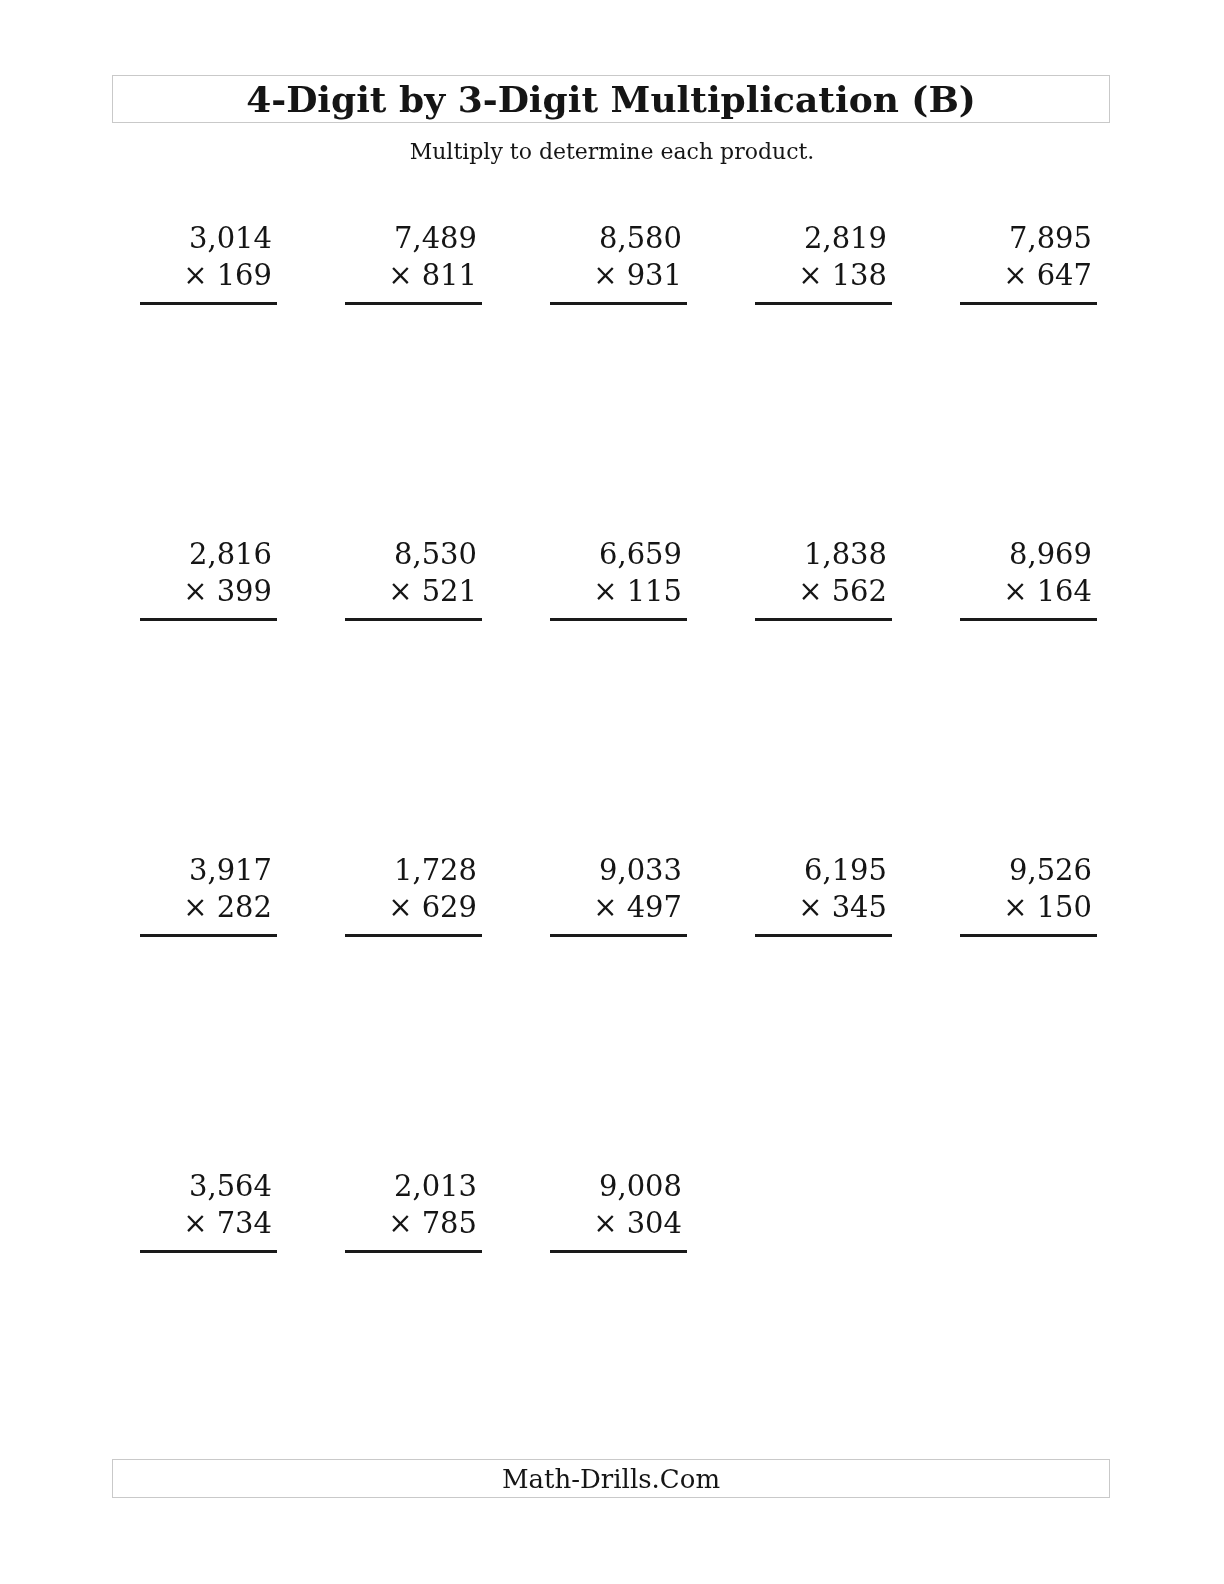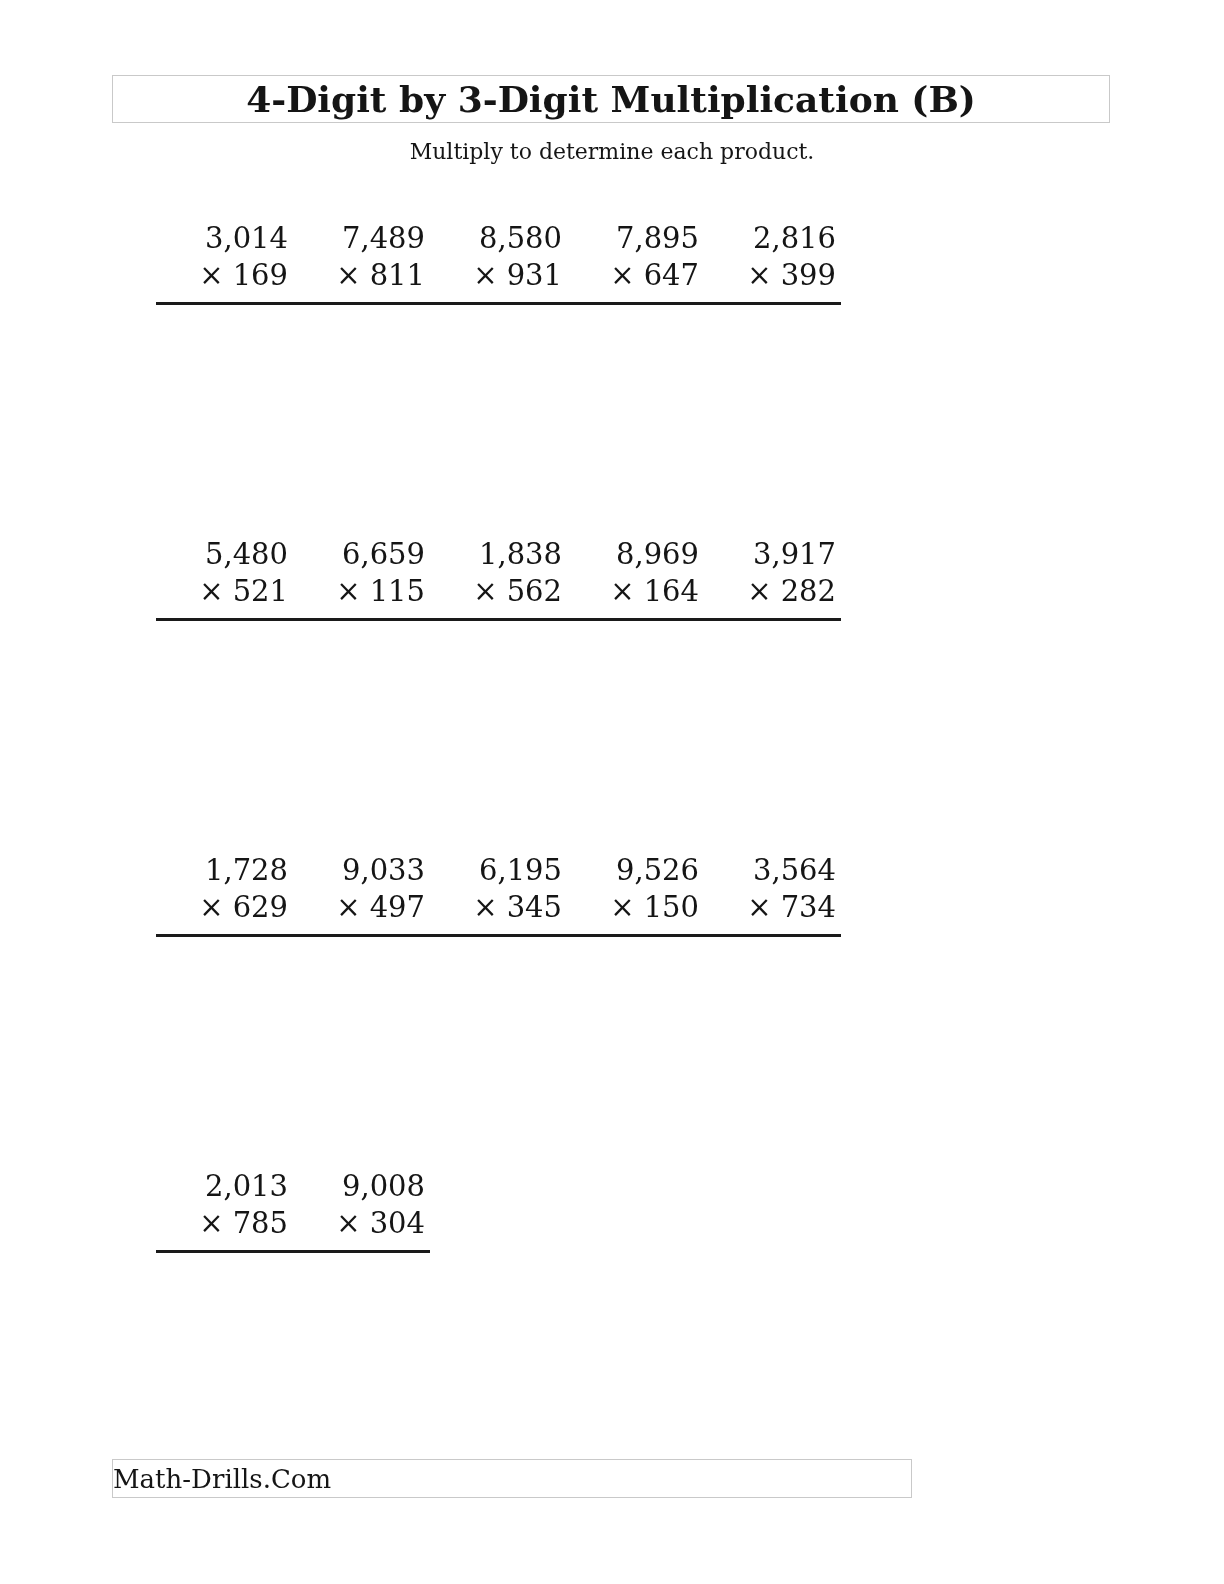--- a/index.html
+++ b/index.html
@@ -13,39 +13,40 @@
   }
   .title-text {
     font-size: 36px; font-weight: 700; letter-spacing: 0px; white-space: nowrap;
   }
   .subtitle {
     position: absolute; left: 0; top: 139px; width: 100%;
     text-align: center; font-size: 22px; font-weight: 400;
   }
 
   .problems-grid {
-    position: absolute; left: 156px; top: 220px;
+    position: absolute; left: 140px; top: 220px;
     display: grid;
     grid-template-columns: repeat(5, 137px);
+    column-gap: 68px;
     grid-auto-rows: 316px;
   }
   .problem { width: 137px; }
   .pnum {
     text-align: right; padding-right: 5px;
     font-size: 29px; line-height: 37px; white-space: nowrap;
   }
   .times { margin-right: 9px; }
   .answer-line {
     width: 100%; height: 0; border-top: 3px solid #1a1a1a; margin-top: 8px;
   }
 
   .footer-box {
-    position: absolute; left: 112px; top: 1459px; width: 800px; height: 39px;
+    position: absolute; left: 112px; top: 1459px; width: 998px; height: 39px;
     border: 1px solid #c9c9c9; background: #ffffff;
-    display: flex; align-items: center; 
+    display: flex; align-items: center; justify-content: center;
     font-size: 26px;
   }
 </style>
 </head>
 <body>
 
 <div class="title-box">
   <div class="title-text">4-Digit by 3-Digit Multiplication (B)</div>
 </div>
 <div class="subtitle">Multiply to determine each product.</div>
@@ -61,32 +62,37 @@
     <div class="pnum">7,489</div>
     <div class="pnum"><span class="times">×</span><span>811</span></div>
     <div class="answer-line"></div>
   </div>
   <div class="problem">
     <div class="pnum">8,580</div>
     <div class="pnum"><span class="times">×</span><span>931</span></div>
     <div class="answer-line"></div>
   </div>
   <div class="problem">
+    <div class="pnum">2,819</div>
+    <div class="pnum"><span class="times">×</span><span>138</span></div>
+    <div class="answer-line"></div>
+  </div>
+  <div class="problem">
     <div class="pnum">7,895</div>
     <div class="pnum"><span class="times">×</span><span>647</span></div>
     <div class="answer-line"></div>
   </div>
 
   <div class="problem">
     <div class="pnum">2,816</div>
     <div class="pnum"><span class="times">×</span><span>399</span></div>
     <div class="answer-line"></div>
   </div>
   <div class="problem">
-    <div class="pnum">5,480</div>
+    <div class="pnum">8,530</div>
     <div class="pnum"><span class="times">×</span><span>521</span></div>
     <div class="answer-line"></div>
   </div>
   <div class="problem">
     <div class="pnum">6,659</div>
     <div class="pnum"><span class="times">×</span><span>115</span></div>
     <div class="answer-line"></div>
   </div>
   <div class="problem">
     <div class="pnum">1,838</div>

